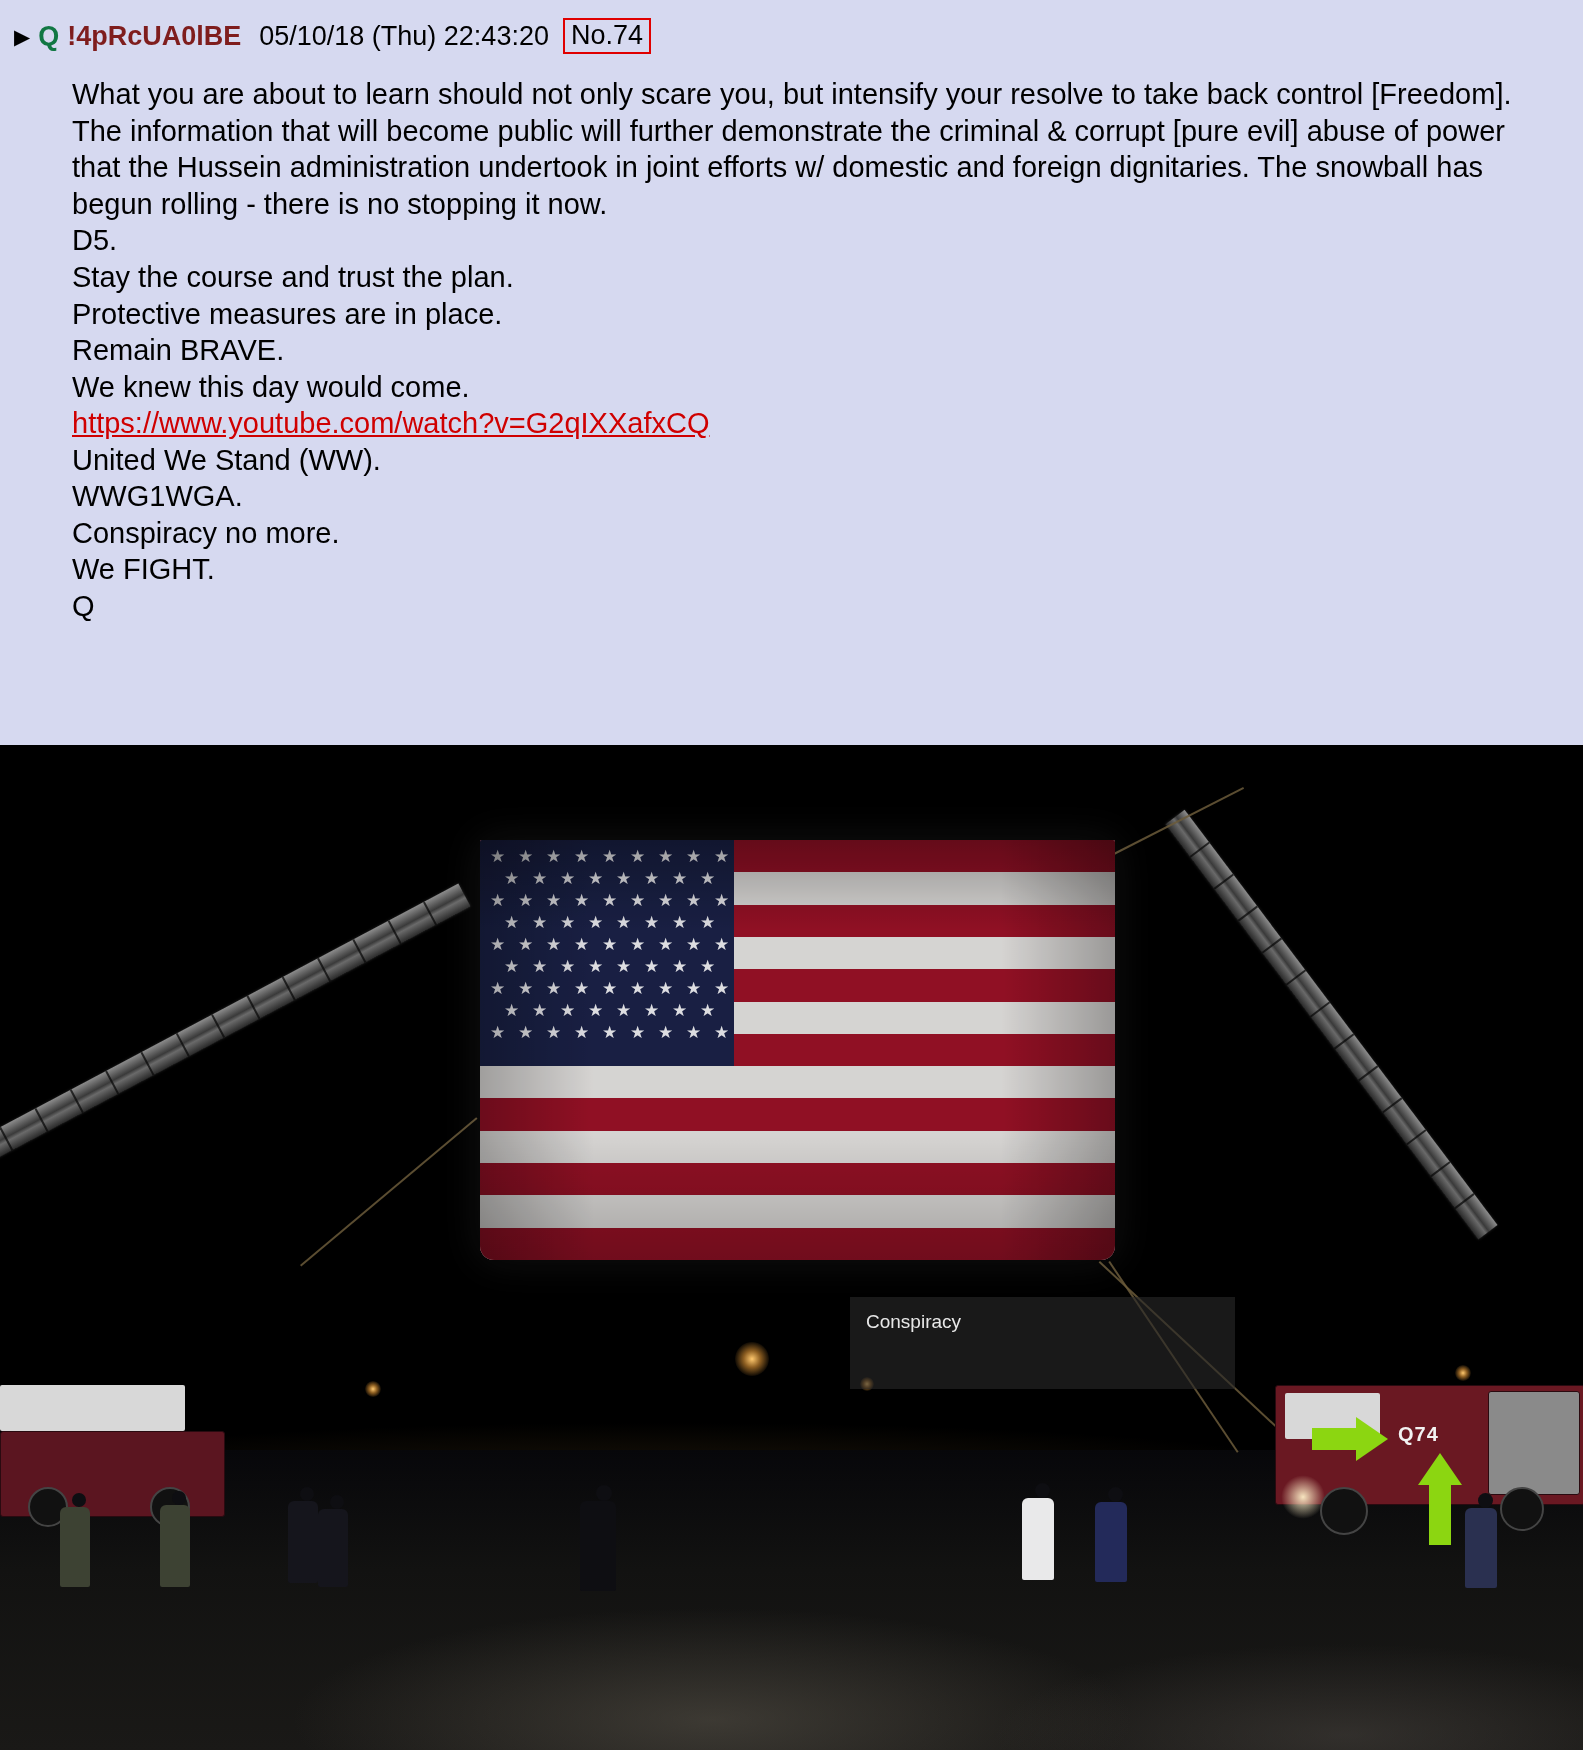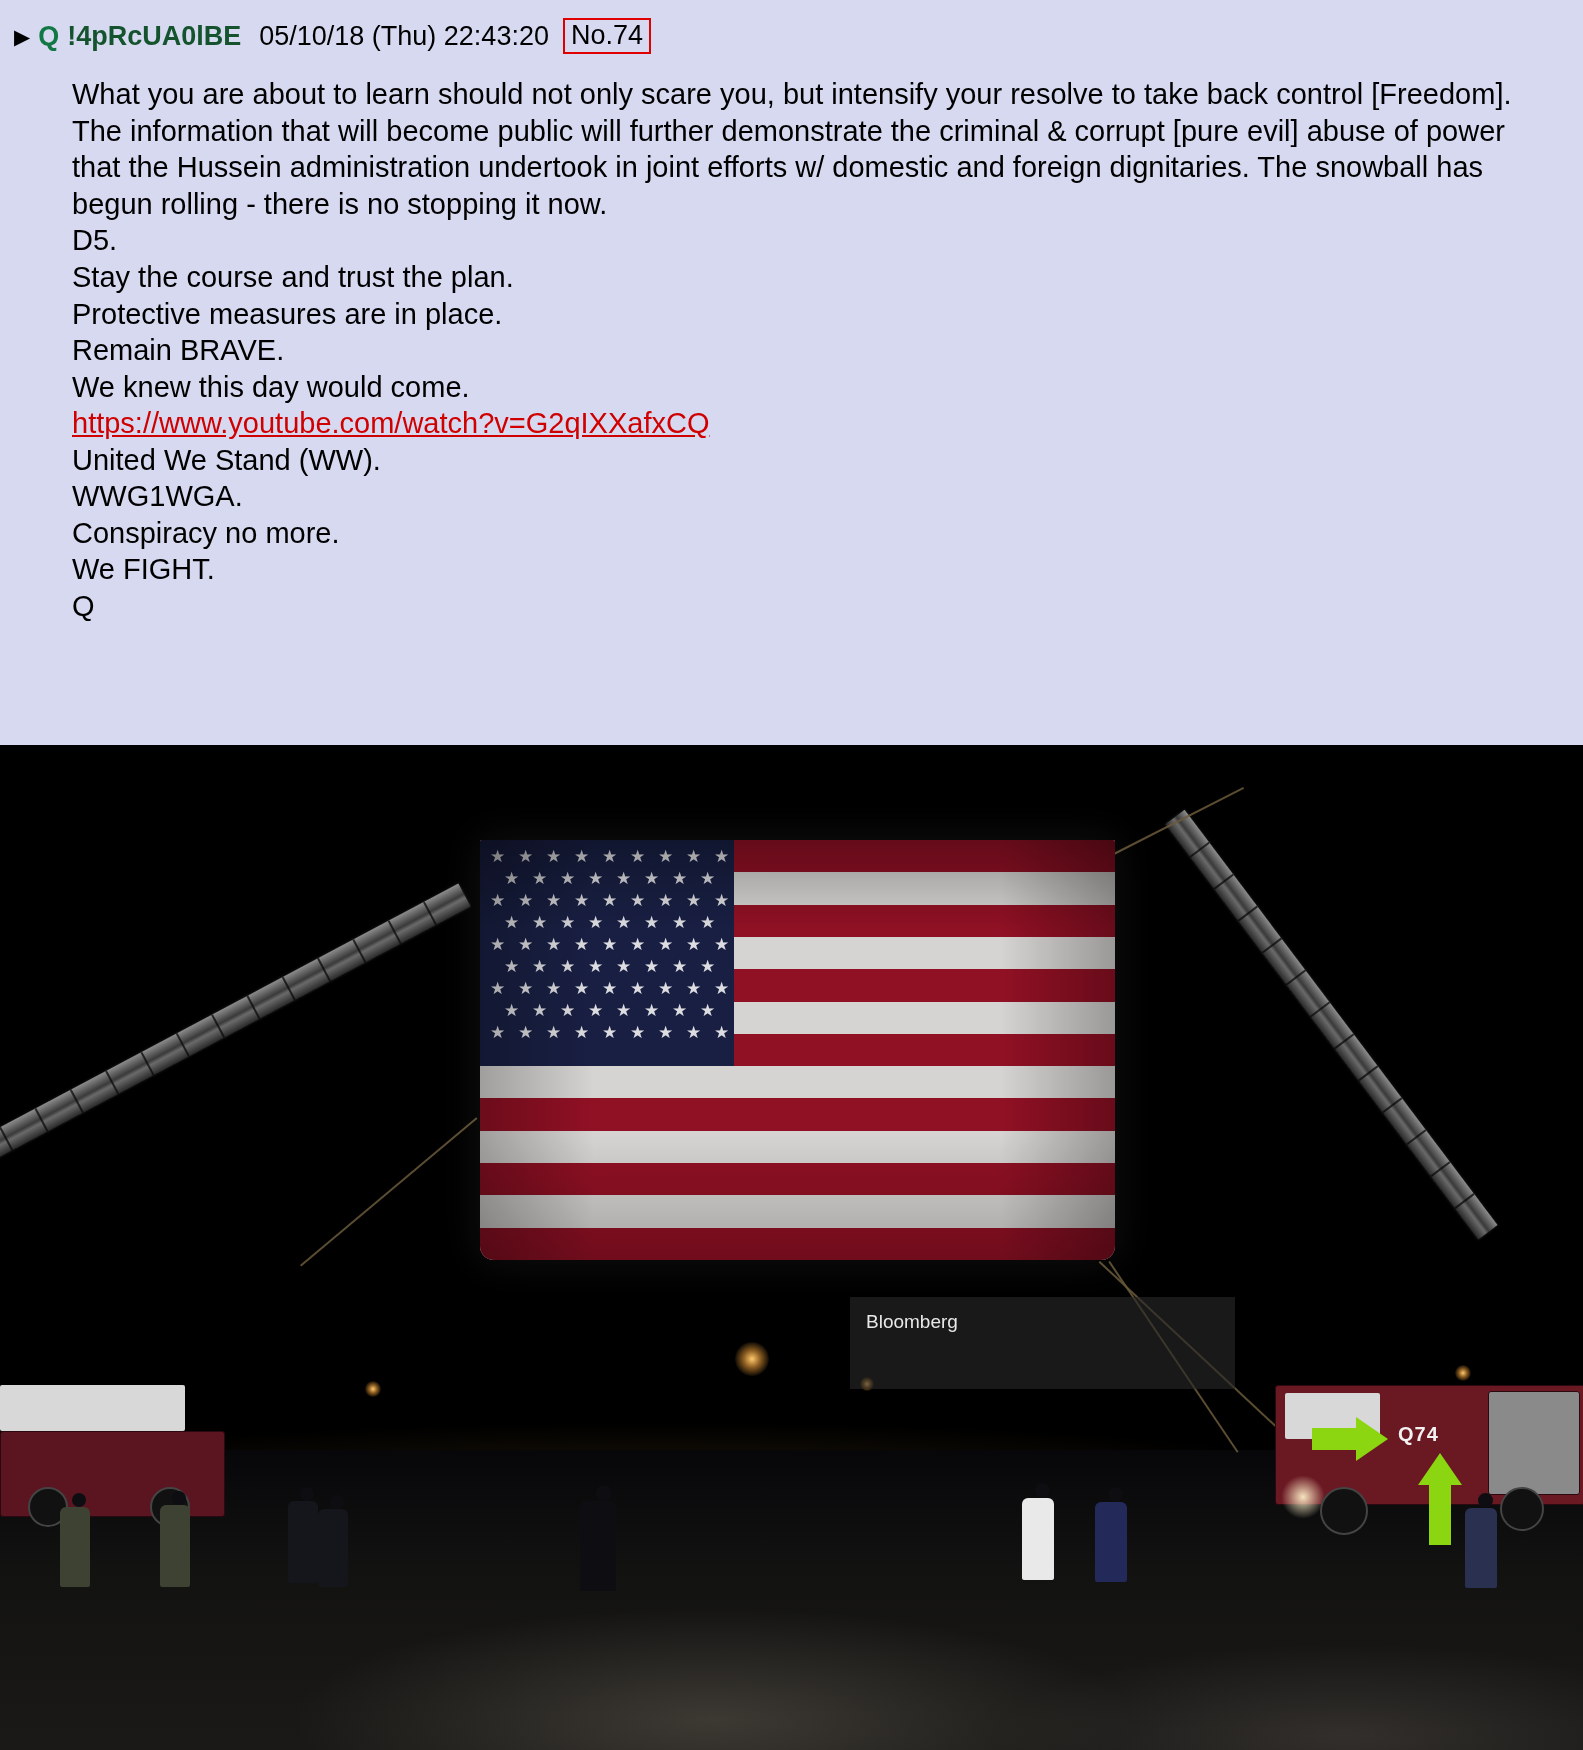--- a/index.html
+++ b/index.html
@@ -32,21 +32,21 @@
     font-size: 21px;
     margin-right: 8px;
     display: inline-block;
   }
   .poster-name {
     color: #117743;
     font-weight: bold;
     margin-right: 8px;
   }
   .tripcode {
-    color: #14532d;
+    color: #7f1d1d;
     font-weight: bold;
     margin-right: 18px;
   }
   .timestamp {
     color: #000;
     margin-right: 14px;
   }
   .postno-box {
     border: 2px solid #e00000;
     padding: 1px 6px 3px 6px;
@@ -493,21 +493,21 @@
     <div class="person head" style="left:72px; top:748px; width:14px; height:14px;"></div>
     <div class="person" style="left:60px; top:762px; width:30px; height:80px; background:#3d4233;"></div>
     <div class="person head" style="left:172px; top:746px; width:14px; height:14px;"></div>
     <div class="person" style="left:160px; top:760px; width:30px; height:82px; background:#3d4233;"></div>
     <div class="person head" style="left:300px; top:742px; width:14px; height:14px;"></div>
     <div class="person" style="left:288px; top:756px; width:30px; height:82px; background:#15151c;"></div>
     <div class="person head" style="left:330px; top:750px; width:14px; height:14px;"></div>
     <div class="person" style="left:318px; top:764px; width:30px; height:78px; background:#15151c;"></div>
 
     <div class="getty">
-      <div class="getty-sub">Bloomberg</div>
+      <div class="getty-sub">Conspiracy</div>
     </div>
 
     <div class="arrow-right">
       <div class="shaft"></div>
         <div class="head"></div>
     </div>
     <div class="arrow-up">
       <div class="shaft"></div>
         <div class="head"></div>
     </div>

